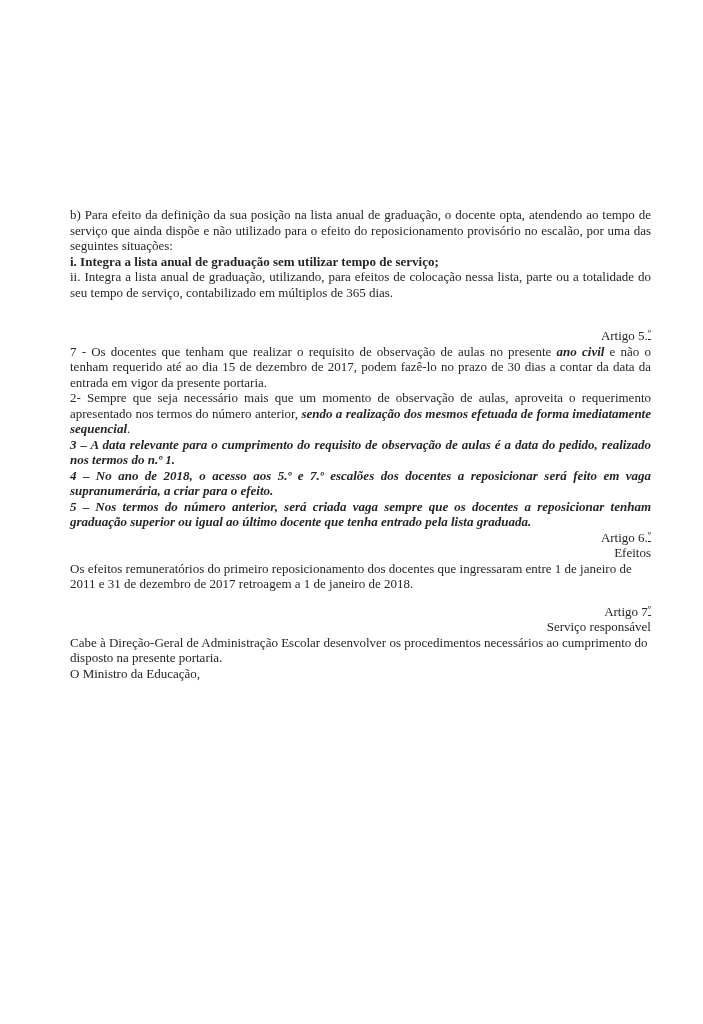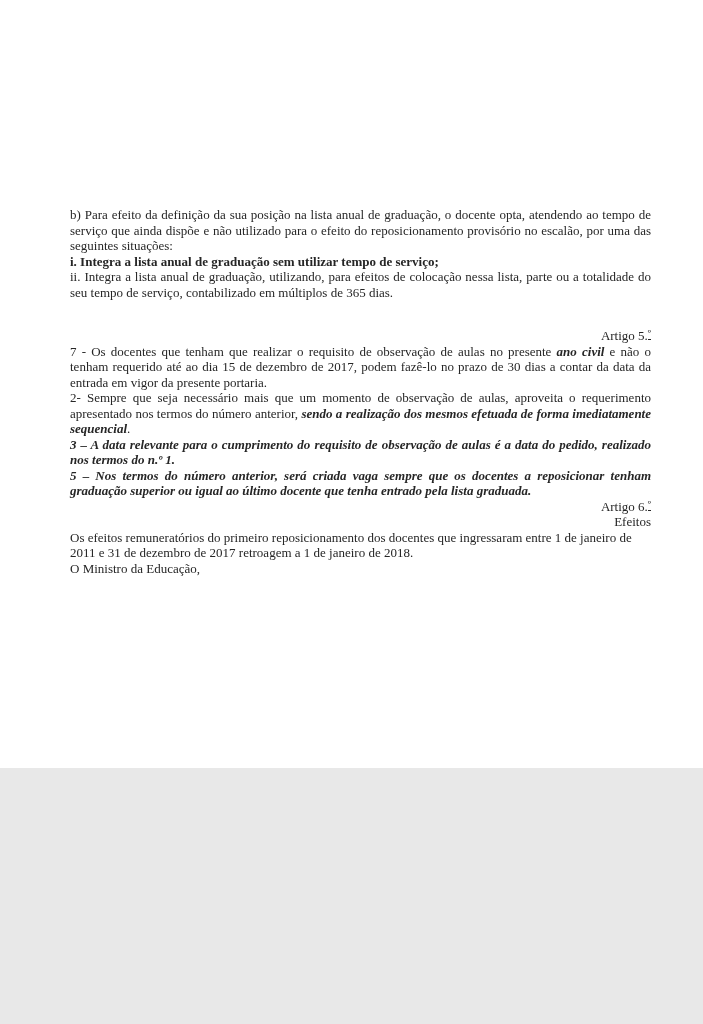--- a/index.html
+++ b/index.html
@@ -3,21 +3,21 @@
 <meta charset="utf-8">
 <style>
   html, body {
     margin: 0;
     padding: 0;
     background: #e8e8e8;
   }
   .page {
     position: relative;
     width: 703px;
-    height: 768px;
+    height: 1024px;
     margin: 0 auto;
     background: #ffffff;
     box-sizing: border-box;
     padding: 207px 52px 0 70px;
     font-family: "Liberation Serif", "DejaVu Serif", serif;
     font-size: 13px;
     line-height: 15.5px;
     color: #262626;
     overflow: hidden;
   }
@@ -69,25 +69,31 @@
 
   <p class="just item-i">i. Integra a lista anual de graduação sem utilizar tempo de serviço;</p>
 
   <p class="just">ii. Integra a lista anual de graduação, utilizando, para efeitos de colocação nessa lista, parte ou a totalidade do seu tempo de serviço, contabilizado em múltiplos de 365 dias.</p>
 
   <div class="article-5">
     <p class="heading"><span>Artigo 5.</span><span class="ord">º</span></p>
     <p class="just"><span>7 - Os docentes que tenham que realizar o requisito de observação de aulas no presente </span><span class="b">ano civil</span><span> e não o tenham requerido até ao dia 15 de dezembro de 2017, podem fazê-lo no prazo de 30 dias a contar da data da entrada em vigor da presente portaria.</span></p>
     <p class="just"><span>2- Sempre que seja necessário mais que um momento de observação de aulas, aproveita o requerimento apresentado nos termos do número anterior, </span><span class="b">sendo a realização dos mesmos efetuada de forma imediatamente sequencial</span><span>.</span></p>
     <p class="just b">3 – A data relevante para o cumprimento do requisito de observação de aulas é a data do pedido, realizado nos termos do n.º 1.</p>
+    <p class="just b">4 – No ano de 2018, o acesso aos 5.º e 7.º escalões dos docentes a reposicionar será feito em vaga supranumerária, a criar para o efeito.</p>
     <p class="just b">5 – Nos termos do número anterior, será criada vaga sempre que os docentes a reposicionar tenham graduação superior ou igual ao último docente que tenha entrado pela lista graduada.</p>
   </div>
 
   <div class="article-6">
     <p class="heading"><span>Artigo 6.</span><span class="ord">º</span></p>
     <p class="heading">Efeitos</p>
     <p>Os efeitos remuneratórios do primeiro reposicionamento dos docentes que ingressaram entre 1 de janeiro de 2011 e 31 de dezembro de 2017 retroagem a 1 de janeiro de 2018.</p>
   </div>
 
+  <div class="article-7">
+    <p class="heading"><span>Artigo 7</span><span class="ord">º</span></p>
+    <p class="heading">Serviço responsável</p>
+    <p>Cabe à Direção-Geral de Administração Escolar desenvolver os procedimentos necessários ao cumprimento do disposto na presente portaria.</p>
+  </div>
 
   <p class="signature">O Ministro da Educação,</p>
 
 </div>
 
 </body></html>

